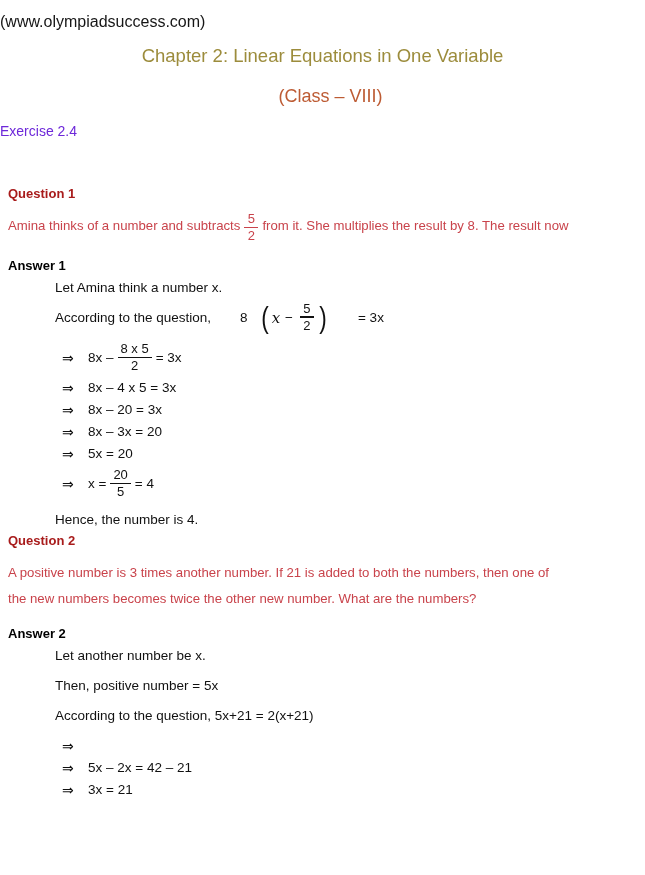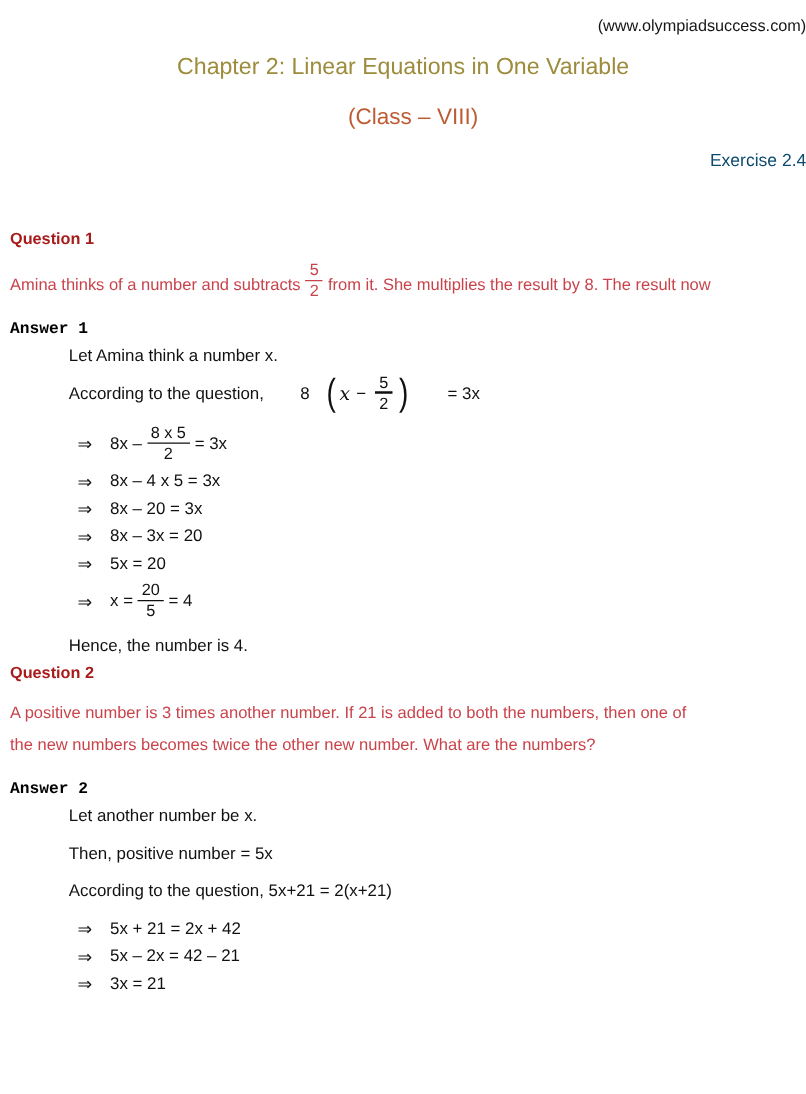--- a/index.html
+++ b/index.html
@@ -27,41 +27,41 @@
   
   .doc-title {
     text-align: center;
     color: #b11a1a;
     font-size: 25px;
     line-height: 1.1;
     margin: 12px 0 0 0;
     font-weight: normal;
   }
   .doc-site {
-    text-align: right;
+    text-align: left;
     color: #161616;
-    font-size: 13px;
+    font-size: 16px;
     margin: 13px 0 0 0;
   }
   .doc-chapter {
     text-align: center;
     color: #9c8c3c;
     font-size: 18.5px;
     margin: 14px 0 0 0;
     font-weight: normal;
   }
   .doc-class {
     text-align: center;
     color: #bd5b33;
     font-size: 18px;
     margin: 19px 0 0 16px;
   }
   .doc-exercise {
-    text-align: right;
-    color: #0c4a6e;
+    text-align: left;
+    color: #6d28d9;
     font-size: 14px;
     margin: 16px 0 0 0;
   }
 
   
   .q-heading {
     color: #a81b1b;
     font-weight: bold;
     font-size: 13px;
     margin: 0 0 0 8px;
@@ -70,21 +70,20 @@
     color: #c9434b;
     font-size: 13.2px;
     line-height: 26px;
     margin: 12px 8px 0 8px;
   }
   .a-heading {
     color: #000000;
     font-weight: bold;
     font-size: 13px;
     margin: 0 0 0 8px;
-    font-family: Liberation Mono, monospace;
   }
   .a-body {
     color: #111111;
     font-size: 13.5px;
     margin-left: 55px;
     line-height: 30px;
   }
   .a-line { white-space: nowrap; }
 
   .steps {
@@ -146,21 +145,21 @@
   .mathvar {
     font-family: "DejaVu Serif", serif;
     font-style: italic;
     font-size: 15px;
     padding: 0 2px;
   }
   .minus { padding: 0 3px; }
 
   .inline-q {
     display: inline-flex;
-    align-items: flex-end;
+    align-items: flex-start;
     vertical-align: middle;
   }
 </style>
 </head>
 <body>
 
 <div class="page">
 
   <div>
     <div class="doc-site">(www.olympiadsuccess.com)</div>
@@ -276,21 +275,20 @@
 
     <div class="a-body">
       <div class="a-line">Let another number be x.</div>
       <div class="a-line">Then, positive number = 5x</div>
       <div class="a-line">According to the question, 5x+21 = 2(x+21)</div>
     </div>
 
     <div class="steps" style="margin-top:4px;">
       <div class="step">
         <span class="arrow">⇒</span>
-        <span>5x + 21 = 2x + 42</span>
       </div>
       <div class="step">
         <span class="arrow">⇒</span>
         <span>5x – 2x = 42 – 21</span>
       </div>
       <div class="step">
         <span class="arrow">⇒</span>
         <span>3x = 21</span>
       </div>
     </div>

